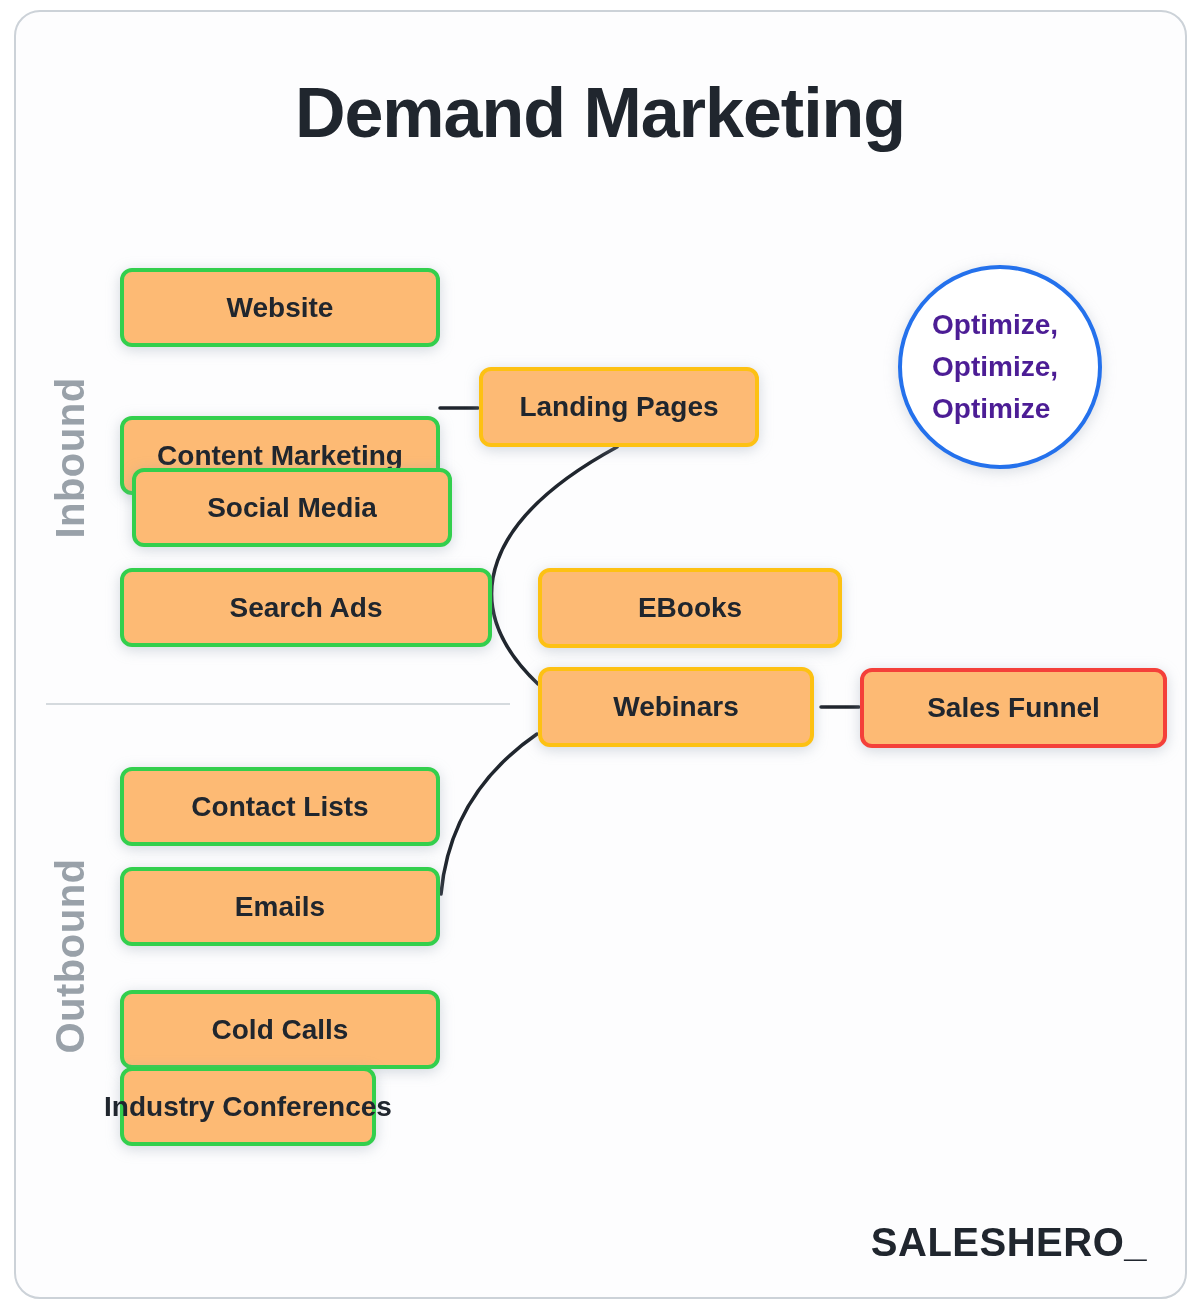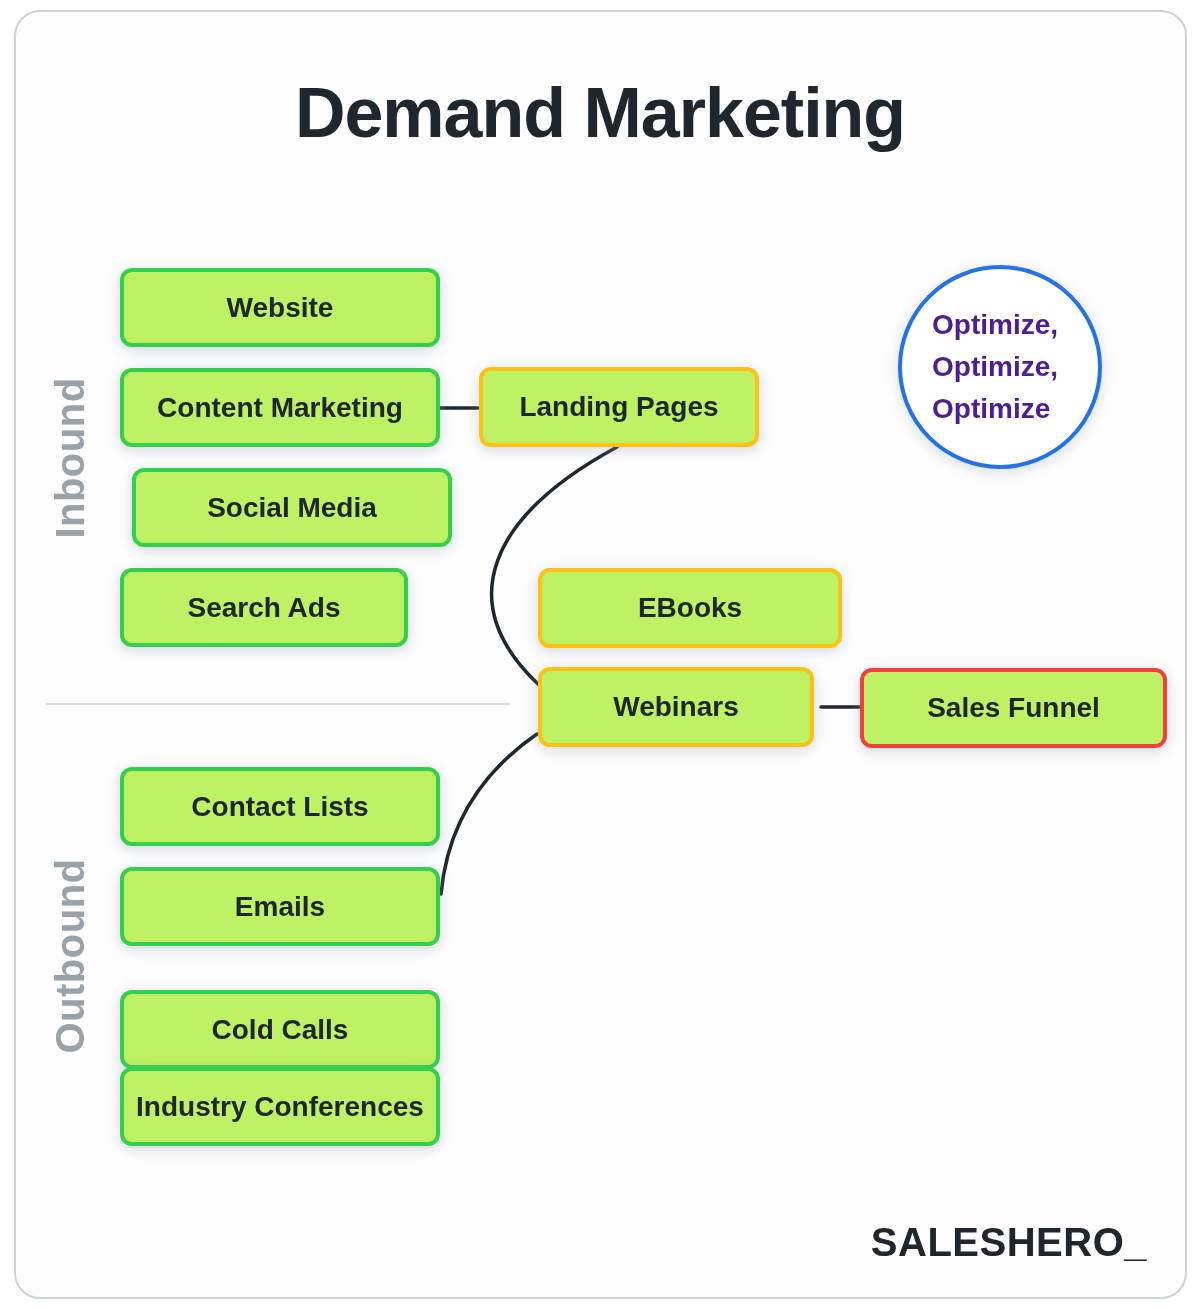--- a/index.html
+++ b/index.html
@@ -8,33 +8,33 @@
   .card{
     position:absolute;left:14px;top:10px;width:1169px;height:1285px;
     background:#fdfdfe;border:2px solid #ccd2d8;border-radius:26px;
   }
   .title{
     position:absolute;left:0;top:76px;width:1200px;text-align:center;
     font-size:70px;line-height:74px;font-weight:700;letter-spacing:-1px;color:#20262e;
   }
   .node{
     position:absolute;display:flex;align-items:center;justify-content:center;
-    background:#bef264;border-radius:12px;border:4px solid #999;
+    background:#fdba74;border-radius:12px;border:4px solid #999;
     font-size:28px;font-weight:700;color:#20262e;white-space:nowrap;
     box-shadow:0 3px 14px rgba(148,160,176,0.40);box-sizing:border-box;
   }
   
   .n-website{left:120px;top:268px;width:320px;height:79px;}
   .n-content-marketing{left:120px;top:368px;width:320px;height:79px;}
   .n-social-media{left:120px;top:468px;width:320px;height:79px;margin-left:12px;}
-  .n-search-ads{left:120px;top:568px;width:288px;height:79px;}
+  .n-search-ads{left:120px;top:568px;width:372px;height:79px;}
   .n-contact-lists{left:120px;top:767px;width:320px;height:79px;}
   .n-emails{left:120px;top:867px;width:320px;height:79px;}
   .n-cold-calls{left:120px;top:967px;width:320px;height:79px;margin-top:23px;}
-  .n-industry-conferences{left:120px;top:1067px;width:320px;height:79px;align-items:center;}
+  .n-industry-conferences{left:120px;top:1067px;width:256px;height:79px;align-items:center;}
   
   .n-landing-pages{left:479px;top:367px;width:280px;height:80px;}
   .n-ebooks{left:538px;top:568px;width:304px;height:80px;}
   .n-webinars{left:538px;top:667px;width:276px;height:80px;}
   .n-email-campaigns{left:538px;top:767px;width:284px;height:79px;}
   
   .n-sales-funnel{left:860px;top:668px;width:307px;height:80px;}
   
   .side-label{
     position:absolute;text-align:center;font-weight:700;font-size:40px;
@@ -75,21 +75,21 @@
   <svg class="connectors" viewBox="0 0 1200 1309" fill="none">
     <path d="M440,408 L478,408" stroke-width="3.5" stroke-linecap="round" stroke="#20262e"></path>
     <path d="M617,447 C490,516 452,602 538,684" stroke-width="3.5" stroke-linecap="round" stroke="#20262e"></path>
     <path d="M441,894 C447,830 476,776 537,734" stroke-width="3.5" stroke-linecap="round" stroke="#20262e"></path>
     <path d="M821,707 L859,707" stroke-width="3.5" stroke-linecap="round" stroke="#20262e"></path>
   </svg>
 
   <div class="node n-website" style="border-color: rgb(51, 207, 77);">
     <span>Website</span>
   </div>
-  <div class="node n-content-marketing" style="border-color: rgb(51, 207, 77);">
+  <div class="node n-content-marketing" style="border-color: rgb(51, 207, 77); margin-top: 48px;">
     <span>Content Marketing</span>
   </div>
   <div class="node n-social-media" style="border-color: rgb(51, 207, 77);">
     <span>Social Media</span>
   </div>
   <div class="node n-search-ads" style="border-color: rgb(51, 207, 77);">
     <span>Search Ads</span>
   </div>
 
   <div class="node n-contact-lists" style="border-color: rgb(51, 207, 77);">

